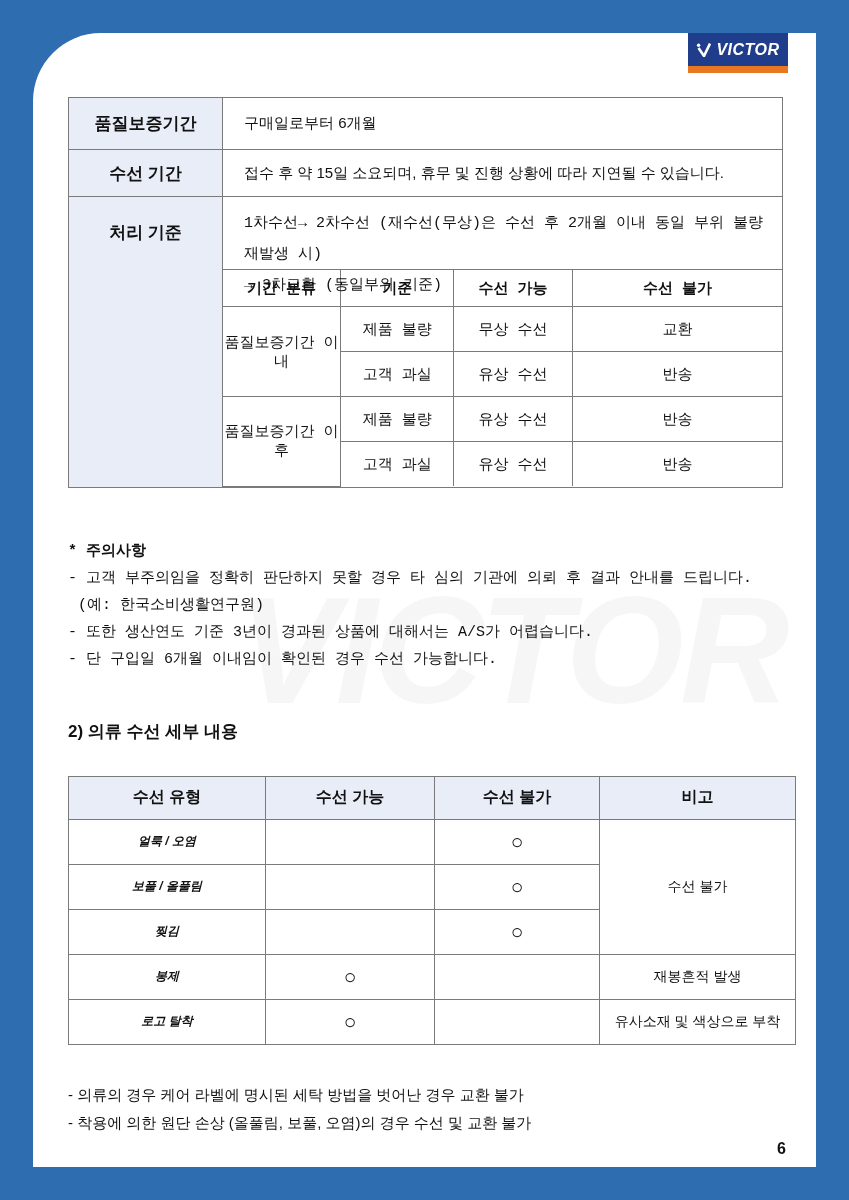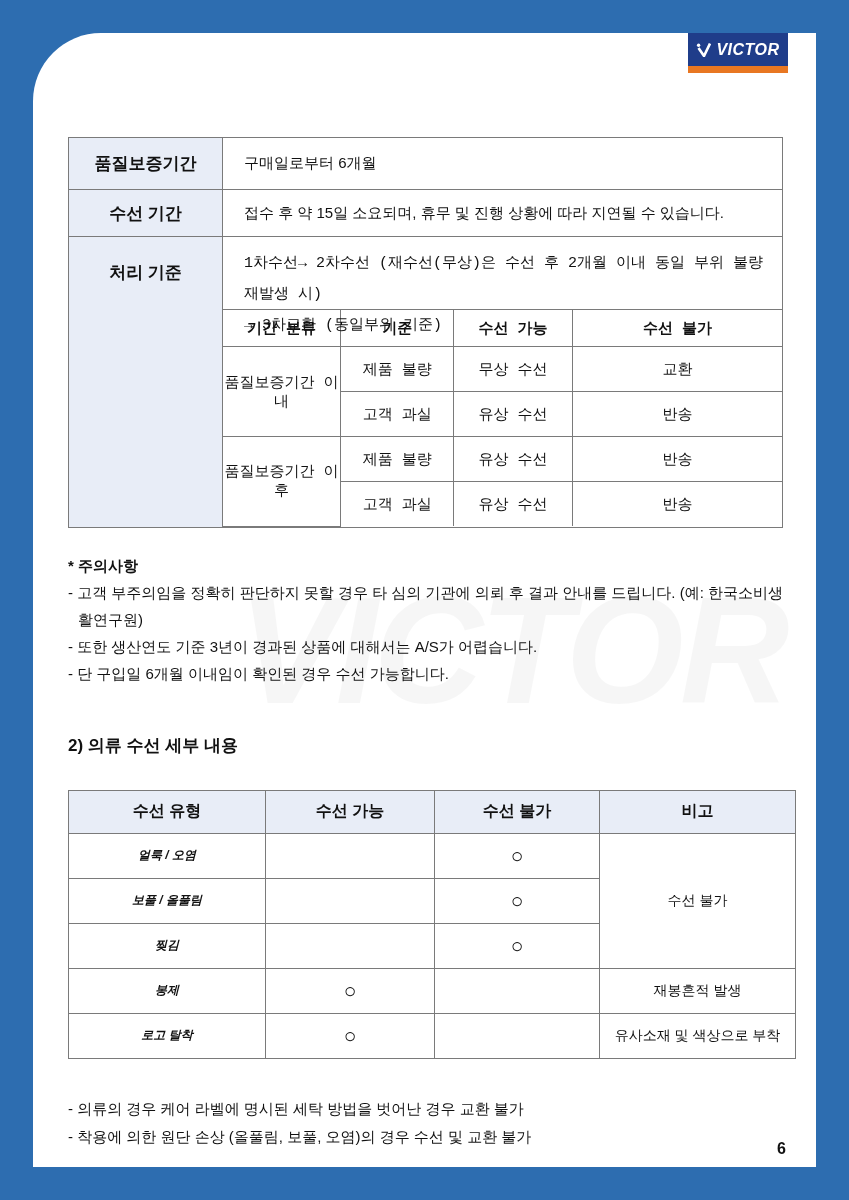--- a/index.html
+++ b/index.html
@@ -34,42 +34,42 @@
   .logo-text{
     color:#fff;font-weight:bold;font-style:italic;
     font-size:16px;letter-spacing:0.5px;
   }
   .logo-bar{height:7px;background:#e87722;}
   .logo-icon{display:inline-block;line-height:0;}
   
   table{border-collapse:collapse;width:715px;table-layout:fixed;}
   td,th{border:1px solid #7a7a7a;text-align:center;vertical-align:middle;}
   
-  .t1{margin-top:104px;font-size:15px;}
+  .t1{margin-top:64px;font-size:15px;}
   .t1 .lbl{
     width:151px;background:#e8edf7;
     font-weight:bold;font-size:17px;
   }
   .t1 .val{text-align:left;padding:8px 12px 8px 21px;}
   .t1 .row1{height:52px;}
   .t1 .row2{height:47px;}
   .t1 .lbl-proc{vertical-align:top;padding-top:24px;}
   .t1 .proc{padding:0;text-align:left;font-family:Liberation Mono, monospace;}
   .proc-text{padding:11px 16px 9px 21px;line-height:31px;font-size:15px;height:52px;}
   .tn{width:100%;}
   .tn th{height:34px;font-size:15px;font-weight:bold;background:#fff;}
   .tn td{height:42px;font-size:15px;}
   .tn th:first-child,.tn td:first-child{border-left:0;}
   .tn th:last-child,.tn td:last-child{border-right:0;}
   .tn tr:last-child td{border-bottom:0;}
   .tn .col-a{width:20.6%;}
   .tn .col-b{width:19.7%;}
   .tn .col-c{width:20.7%;}
   
-  .notices{margin-top:24px;font-size:15px;line-height:27px;}
+  .notices{margin-top:50px;font-size:15px;line-height:27px;font-family:Liberation Mono, monospace;}
   .notices-title{font-weight:bold;}
   .notice-line{padding-left:10px;text-indent:-10px;}
   
   .section-title{margin-top:47px;font-size:17px;font-weight:bold;}
   
   .t2{margin-top:33px;}
   .t2 th{height:40px;background:#e8edf7;font-size:16px;font-weight:bold;}
   .t2 td{height:42px;}
   .t2 .type-cell{font-weight:bold;font-size:12px;font-style:italic;}
   .t2 .c1{width:194px;}

